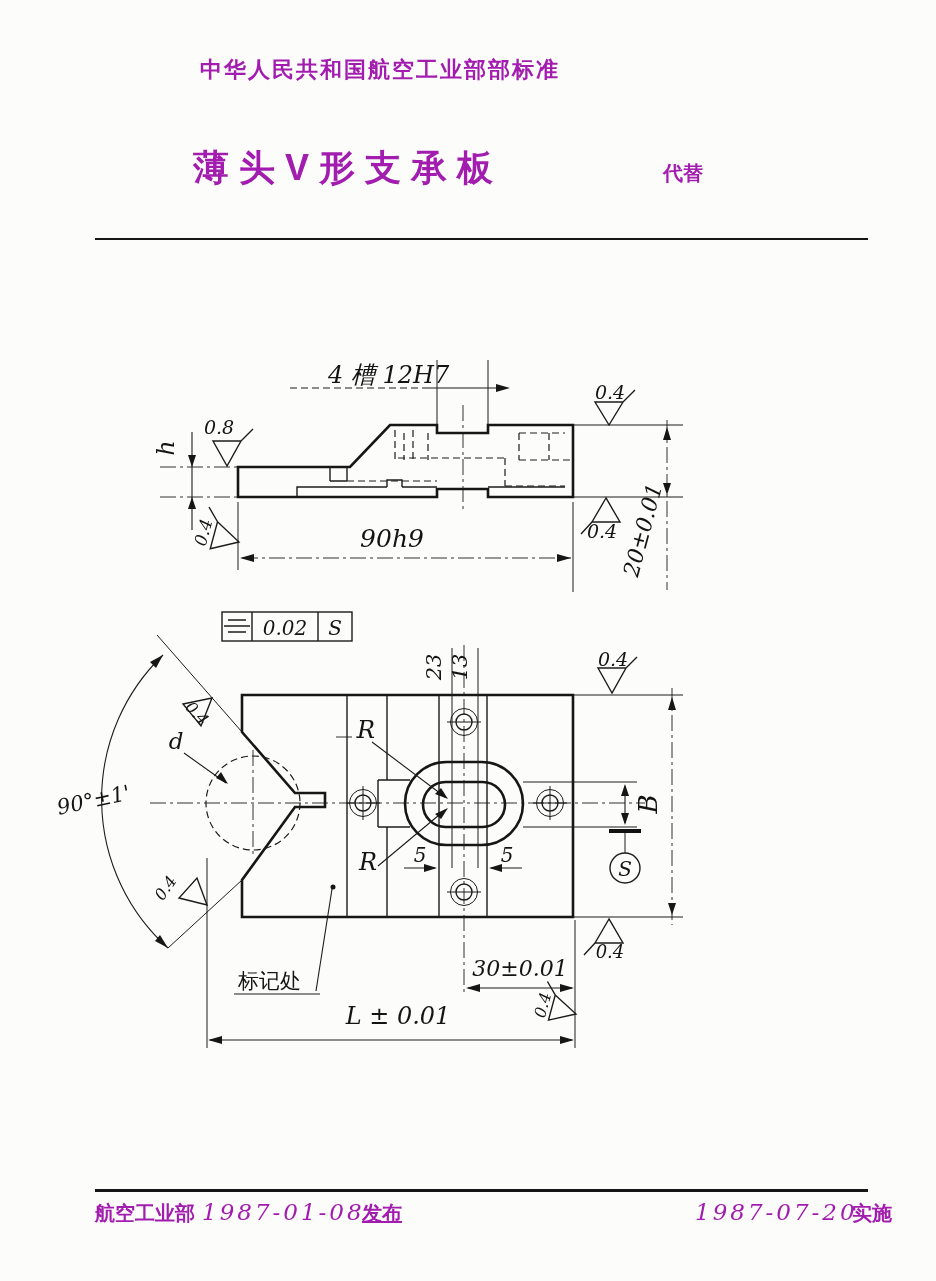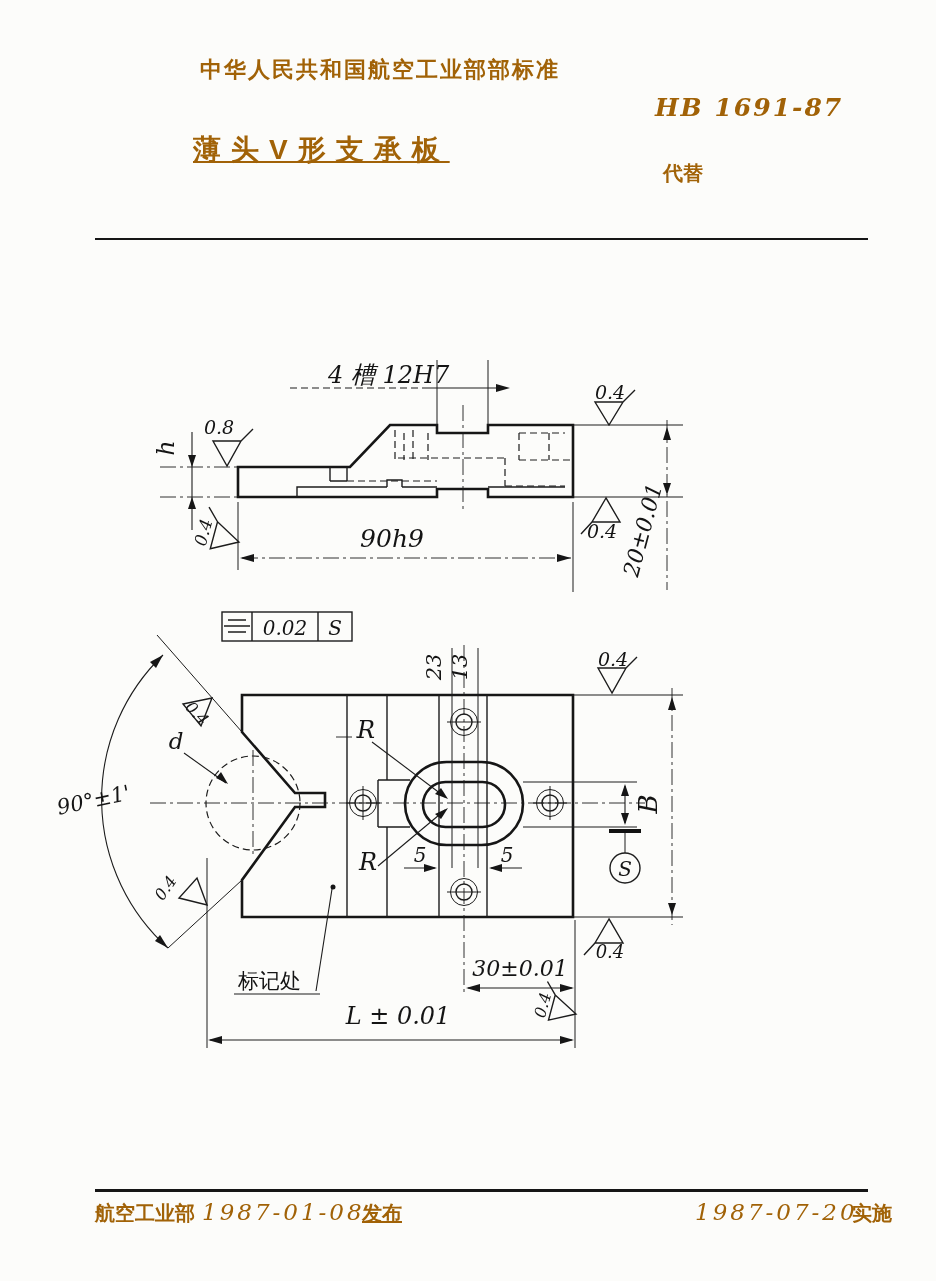--- a/index.html
+++ b/index.html
@@ -1,18 +1,18 @@
 <!DOCTYPE html>
 <html><head>
 <meta charset="utf-8">
 <style>
   html,body{margin:0;padding:0;}
   body{width:936px;height:1281px;position:relative;background:#f6f6f3;font-family:"Liberation Sans",sans-serif;}
   .page{position:absolute;inset:0;background:#fcfcfa;overflow:hidden;}
-  .abs{position:absolute;color:#a16207;white-space:nowrap;}
+  .abs{position:absolute;color:#a21caf;white-space:nowrap;}
   .cjk{font-family:"Liberation Sans",sans-serif;}
   .hw{font-family:"DejaVu Serif",serif;font-style:italic;}
   .rule{position:absolute;background:#161616;}
   svg text{fill:#141414;}
   svg .hand{font-family:"DejaVu Serif",serif;font-style:italic;}
   svg .cjkt{font-family:"Liberation Sans",sans-serif;}
   .ol{stroke:#161616;stroke-width:2.6;fill:none;stroke-linejoin:miter;}
   .thin{stroke:#1c1c1c;stroke-width:1.4;fill:none;}
   .xt{stroke:#1c1c1c;stroke-width:1;fill:none;}
   .dim{stroke:#1c1c1c;stroke-width:1.1;fill:none;}
@@ -20,22 +20,21 @@
   .cl{stroke:#1c1c1c;stroke-width:0.9;fill:none;stroke-dasharray:16 4 3 4;}
   .arr{fill:#161616;stroke:none;}
   .bar{stroke:#111;stroke-width:4;}
 </style>
 </head>
 <body>
 
 <div class="page">
 
   <div class="abs cjk" style="left:200px;top:55px;font-size:22px;font-weight:700;letter-spacing:2px;">中华人民共和国航空工业部部标准</div>
-  <div class="abs hw" style="left:655px;top:93px;font-size:25px;font-weight:600;letter-spacing:2px;">HB 1691-87</div>
-  <div class="abs cjk" style="left:193px;top:131px;font-size:28px;font-weight:600;letter-spacing:10px;text-decoration:underline;">薄头V形支承板</div>
+  <div class="abs cjk" style="left:193px;top:144px;font-size:36px;font-weight:600;letter-spacing:10px;">薄头V形支承板</div>
   <div class="abs cjk" style="left:663px;top:160px;font-size:20px;font-weight:600;">代替</div>
   <div class="rule" style="left:95px;top:238px;width:773px;height:2px;"></div>
 
   <svg width="936" height="1281" viewBox="0 0 936 1281" style="position:absolute;left:0;top:0;">
 
     <g>
       <path class="ol" d="M238,467 L350,467 L390,425 L437,425 L437,433 L488,433 L488,425 L573,425 L573,497 L488,497 L488,489 L437,489 L437,497 L238,497 Z"></path>
 
       <g>
         <path class="thin" d="M330,467 V481 M347,467 V481 M330,481 H347"></path>

